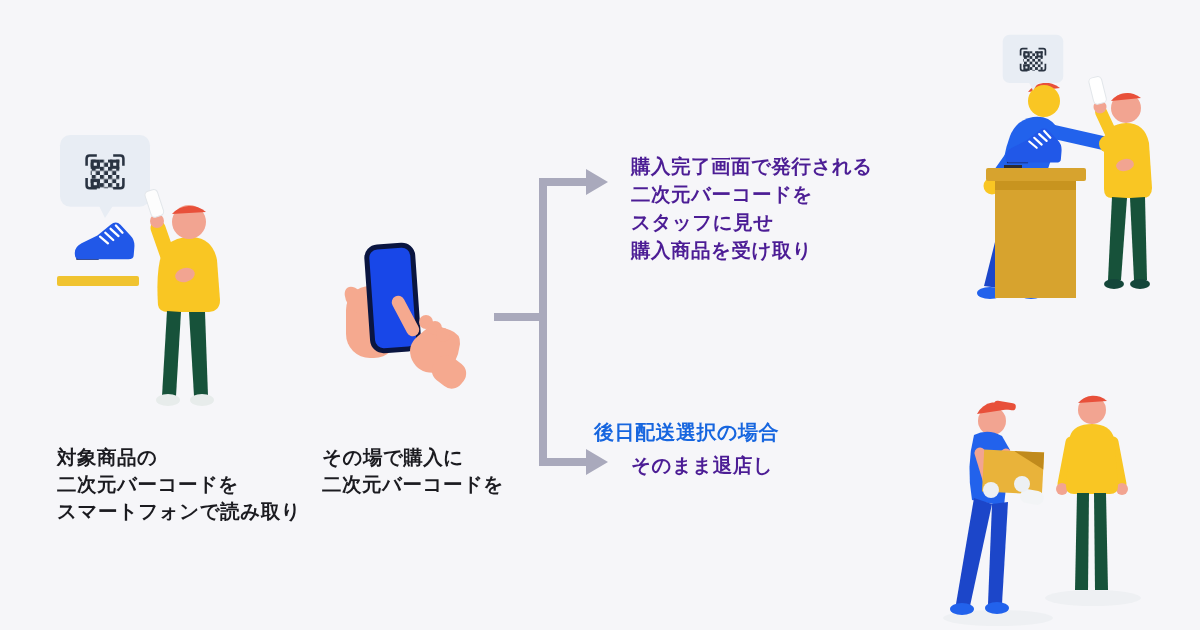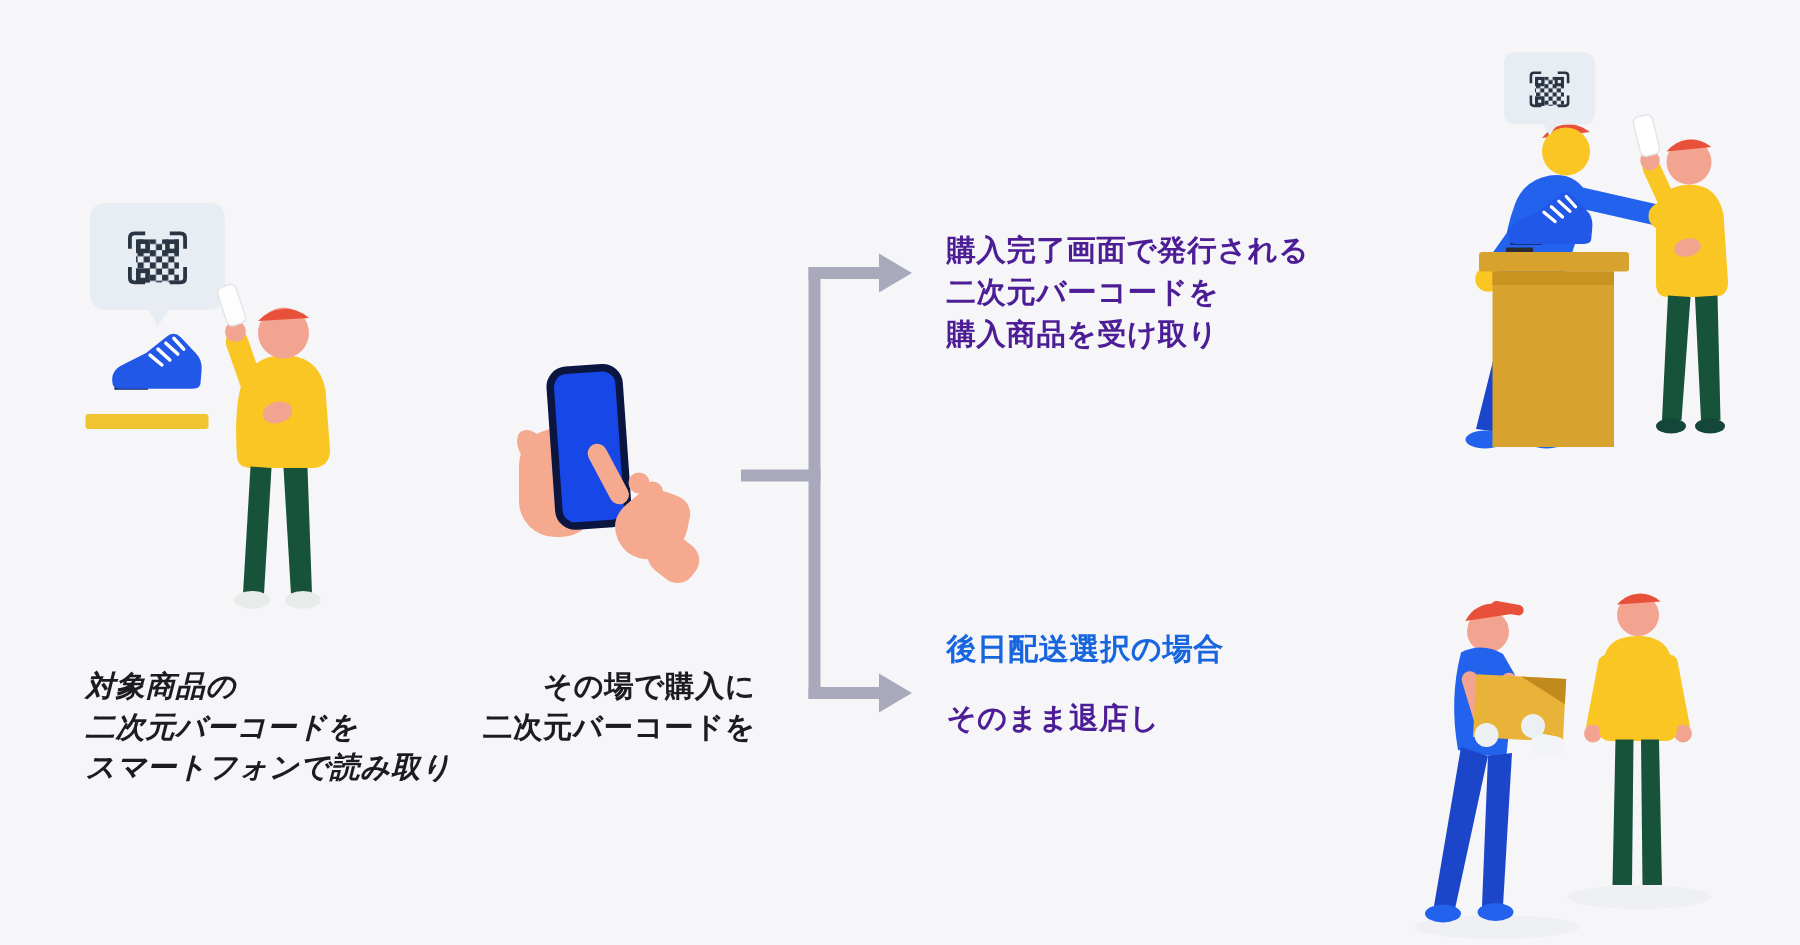--- a/index.html
+++ b/index.html
@@ -74,21 +74,21 @@
         <ellipse cx="130" cy="147" rx="10" ry="7" fill="#F2A491" transform="rotate(-15 130 147)"></ellipse>
         <circle cx="134" cy="94" r="17" fill="#F2A491"></circle>
         <path d="M117,86 A24 24 0 0 1 151,84 Z" fill="#E8503A"></path>
         <path d="M112,183 L107,268 L121,268 L126,184 Z" fill="#17523A"></path>
         <path d="M134,184 L139,268 L153,268 L150,184 Z" fill="#17523A"></path>
         <ellipse cx="113" cy="272" rx="12" ry="6" fill="#E7ECEB"></ellipse>
         <ellipse cx="147" cy="272" rx="12" ry="6" fill="#E7ECEB"></ellipse>
       </g>
     </svg>
   </div>
-  <div class="txt" style="left:57px;top:444px;font-style:italic;">
+  <div class="txt" style="left:57px;top:444px;">
     <div>対象商品の</div>
     <div>二次元バーコードを</div>
     <div>スマートフォンで読み取り</div>
   </div>
 
   <div class="illus" style="left:340px;top:238px;">
     <svg width="135" height="160" viewBox="0 0 135 160">
       <g>
         <rect x="6" y="48" width="52" height="72" rx="24" fill="#F5A98F"></rect>
         <ellipse cx="16" cy="62" rx="9" ry="15" transform="rotate(-35 16 62)" fill="#F5A98F"></ellipse>
@@ -99,28 +99,29 @@
       <g fill="#F5A98F">
         <path d="M78,98 Q66,108 72,122 Q80,138 100,134 Q114,130 118,116 L120,106 Q121,96 110,92 L92,86 Z"></path>
         <rect x="60" y="56" width="13" height="44" rx="6.5" transform="rotate(-28 66 80)"></rect>
         <circle cx="86" cy="84" r="7"></circle>
           <circle cx="95" cy="90" r="7"></circle>
           <circle cx="103" cy="97" r="7"></circle>
         <rect x="92" y="120" width="34" height="28" rx="12" transform="rotate(38 109 134)"></rect>
       </g>
     </svg>
   </div>
-  <div class="txt" style="left:322px;top:444px;text-align:right;">
+  <div class="txt" style="left:322px;top:444px;">
     <div>その場で購入に</div>
     <div>二次元バーコードを</div>
   </div>
 
   <div class="body-lines" style="left:631px;top:153px;">
     <div>購入完了画面で発行される</div>
     <div>二次元バーコードを</div>
+    <div>スタッフに見せ</div>
     <div>購入商品を受け取り</div>
   </div>
 
   <div class="illus" style="left:898px;top:28px;">
     <svg width="285" height="295" viewBox="0 0 285 295">
       <g>
         <path d="M152,103 L205,115" stroke="#2262EC" stroke-width="14" stroke-linecap="round" fill="none"></path>
         <circle cx="210" cy="116" r="9" fill="#F9C623"></circle>
         <path d="M112,108 Q118,92 135,89 Q150,87 158,98 L162,104 L134,190 L106,178 Q100,140 112,108 Z" fill="#2262EC"></path>
         <path d="M116,125 L97,152" stroke="#2262EC" stroke-width="13" stroke-linecap="round" fill="none"></path>
@@ -151,22 +152,22 @@
         <circle cx="228" cy="80" r="15" fill="#F2A491"></circle>
         <path d="M213,73 A21 21 0 0 1 243,70 Z" fill="#E8503A"></path>
         <path d="M214,169 L210,252 L223,252 L229,170 Z" fill="#17523A"></path>
         <path d="M232,170 L236,252 L249,252 L247,169 Z" fill="#17523A"></path>
         <ellipse cx="216" cy="256" rx="10" ry="5" fill="#14463A"></ellipse>
         <ellipse cx="242" cy="256" rx="10" ry="5" fill="#14463A"></ellipse>
       </g>
     </svg>
   </div>
 
-  <div class="heading" style="left:631px;top:420px;">後日配送選択の場合</div>
-  <div class="body-lines" style="left:631px;top:465px;">
+  <div class="heading" style="left:594px;top:420px;">後日配送選択の場合</div>
+  <div class="body-lines" style="left:631px;top:452px;">
     <div>そのまま退店し</div>
   </div>
 
   <div class="illus" style="left:928px;top:378px;">
     <svg width="255" height="255" viewBox="0 0 255 255">
       <ellipse cx="70" cy="240" rx="55" ry="8" fill="#EEF0F3"></ellipse>
       <ellipse cx="165" cy="220" rx="48" ry="8" fill="#EEF0F3"></ellipse>
       <g>
         <circle cx="64" cy="43" r="14" fill="#F2A491"></circle>
         <path d="M49,36 A20 20 0 0 1 82,31 Z" fill="#E8503A"></path>

